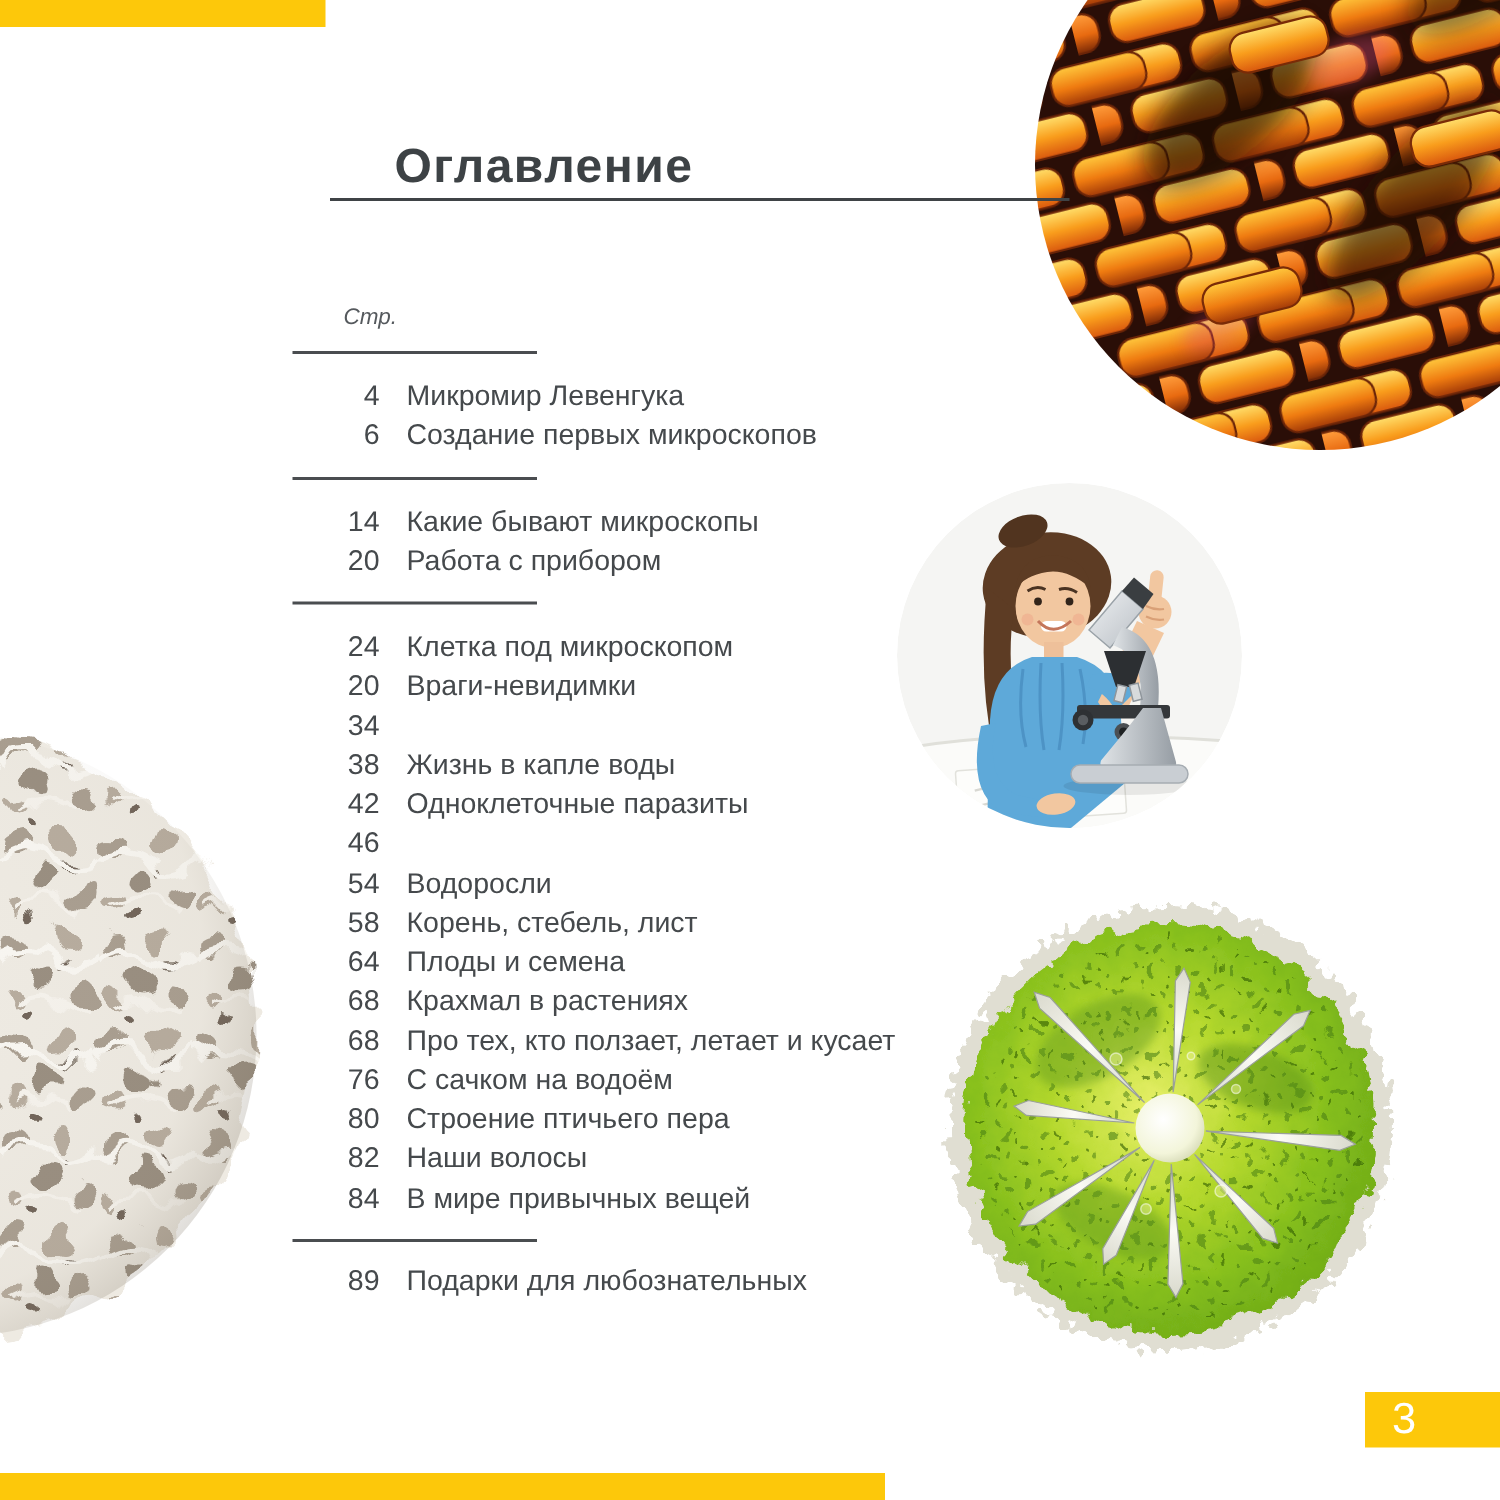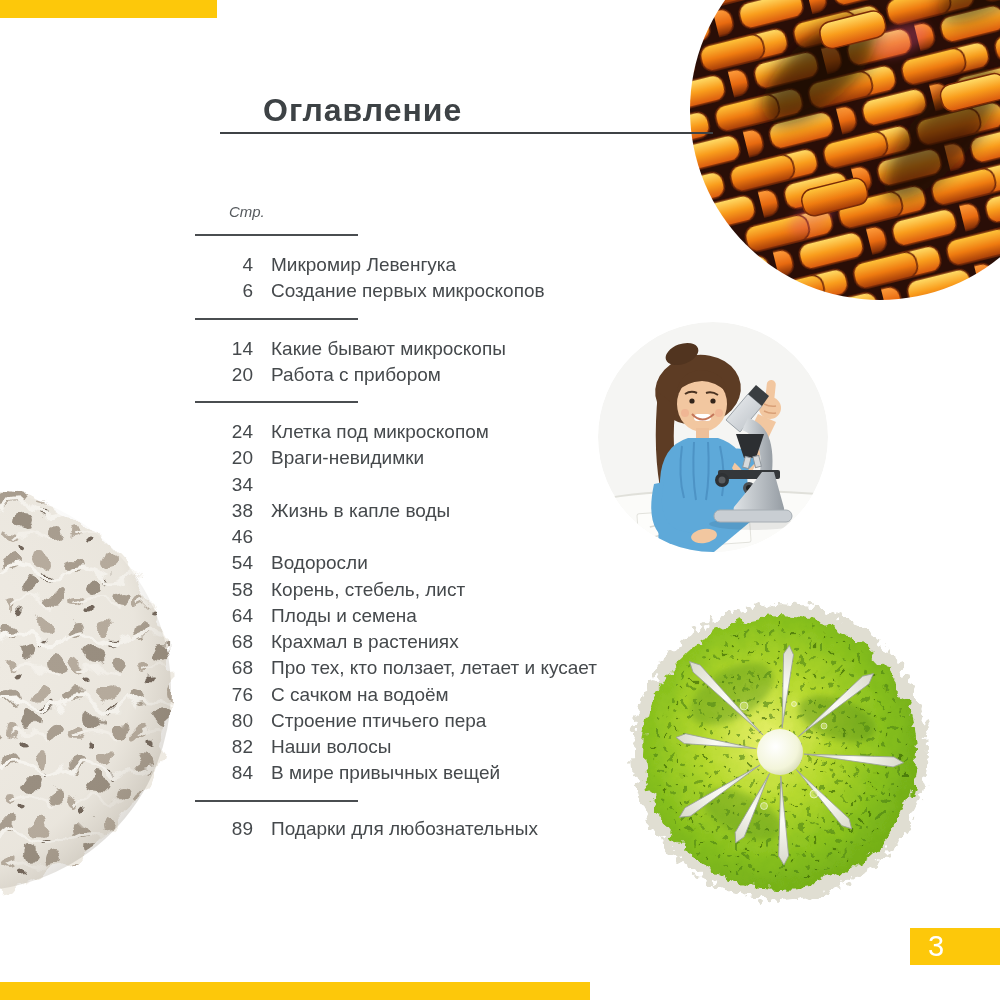--- a/index.html
+++ b/index.html
@@ -288,20 +288,24 @@
         <span class="toc-title">Враги-невидимки</span>
       </div>
       <div class="toc-row">
         <span class="toc-num">34</span>
       </div>
       <div class="toc-row">
         <span class="toc-num">38</span>
         <span class="toc-title">Жизнь в капле воды</span>
       </div>
       <div class="toc-row">
+        <span class="toc-num">42</span>
+        <span class="toc-title">Одноклеточные паразиты</span>
+      </div>
+      <div class="toc-row">
         <span class="toc-num">46</span>
       </div>
       <div class="toc-row">
         <span class="toc-num">54</span>
         <span class="toc-title">Водоросли</span>
       </div>
       <div class="toc-row">
         <span class="toc-num">58</span>
         <span class="toc-title">Корень, стебель, лист</span>
       </div>

